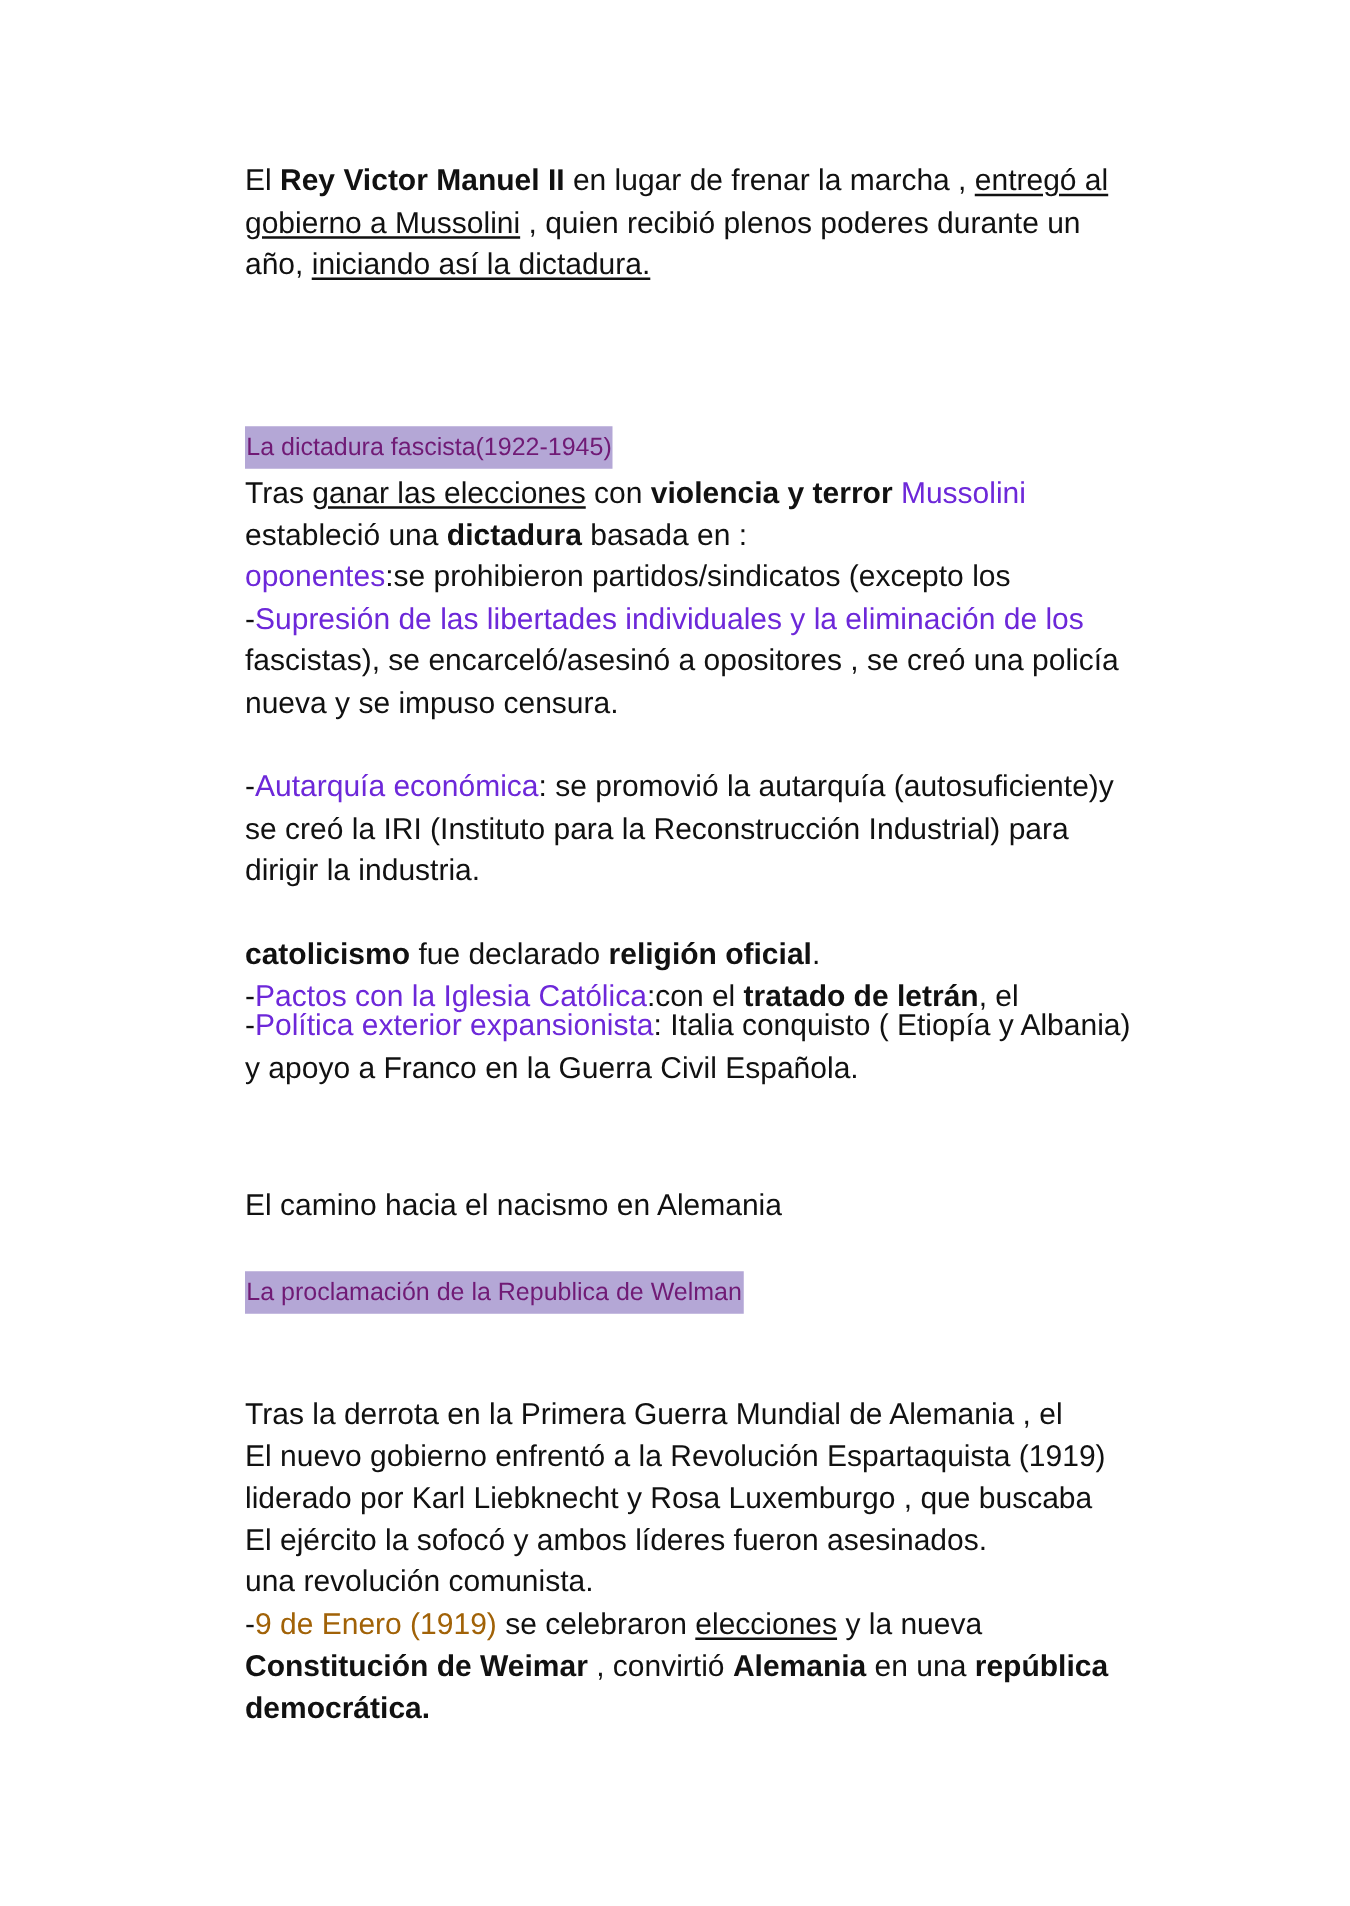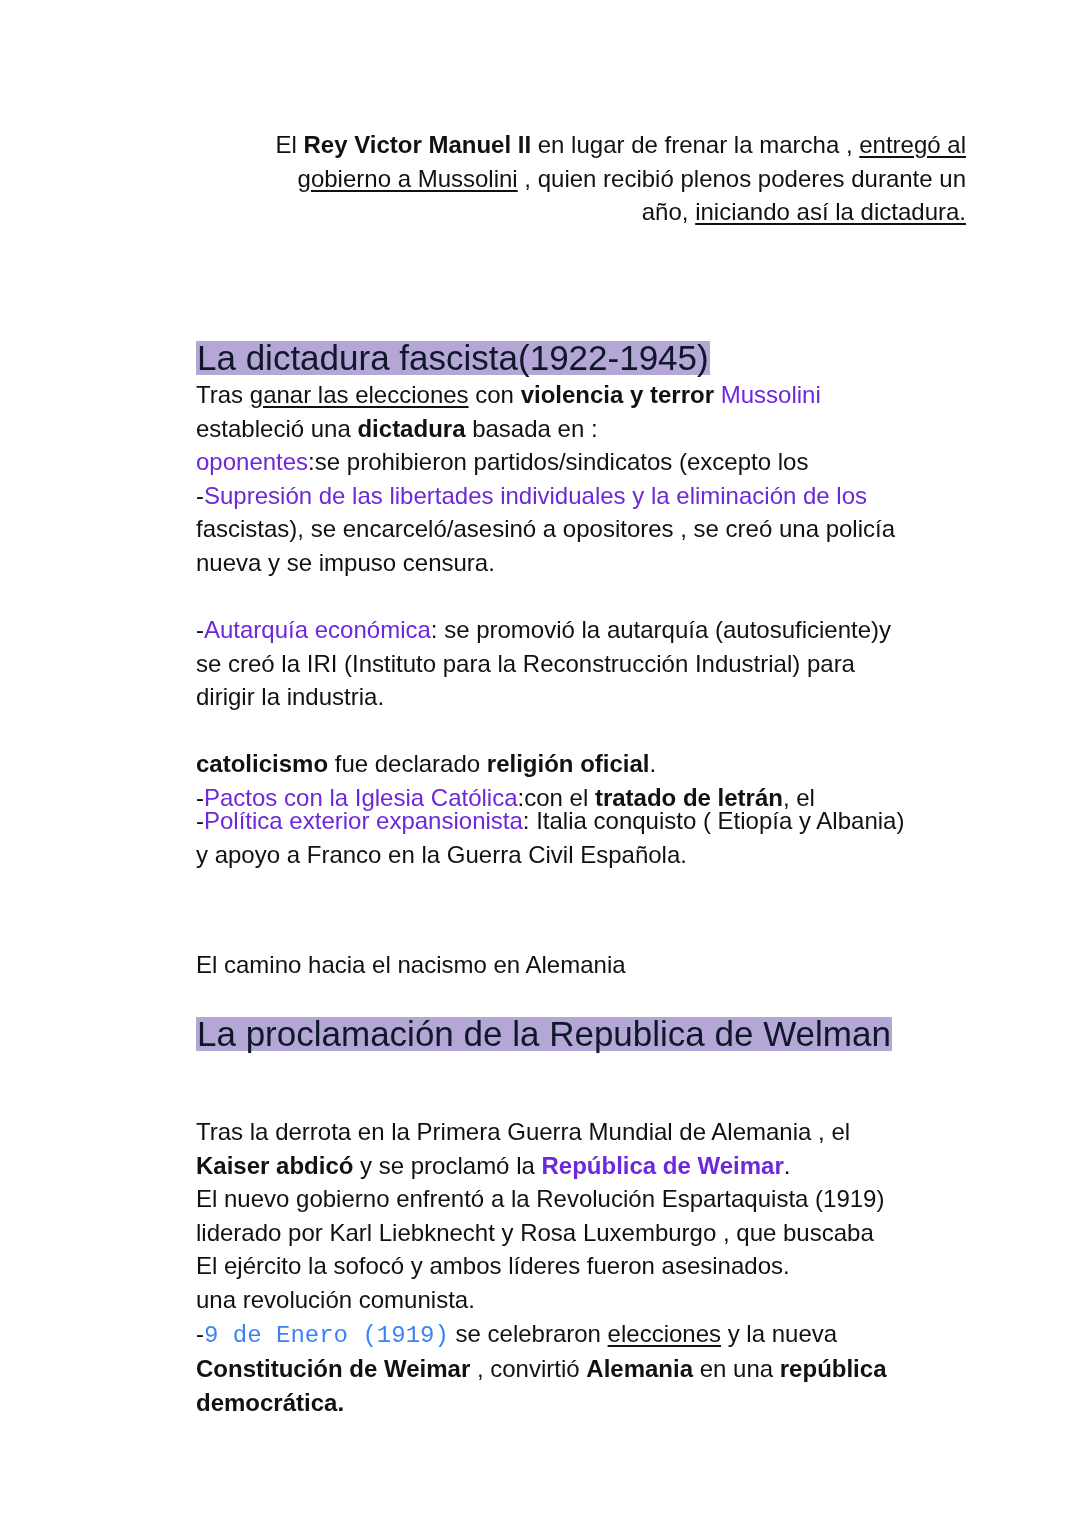--- a/index.html
+++ b/index.html
@@ -4,30 +4,30 @@
 <style>
   html, body { margin: 0; padding: 0; background: #ffffff; }
   body { width: 1080px; height: 1525px; position: relative; overflow: hidden;
          font-family: "Liberation Sans", sans-serif; color: #111111; }
   .page { position: absolute; left: 196px; top: 0; width: 770px; }
   .p { font-size: 24px; line-height: 33.6px; margin: 0; }
   .blk { position: absolute; left: 0; width: 770px; }
   .b { font-weight: bold; }
   .u { text-decoration: underline; text-underline-offset: 3px; }
   .pink { color: #6d28d9; }
-  .purple { color: #3b82f6; font-family: Liberation Mono, monospace; }
-  .h { display: inline-block; font-size: 35px; line-height: 34px; background: #b4a7d6; color: #0f172a; padding: 0 1px; }
+  .purple { color: #a16207; }
+  .h { display: inline-block; font-size: 20px; line-height: 34px; background: #b4a7d6; color: #701a75; padding: 0 1px; }
   .sm { font-size: 24px; }
 </style>
 </head>
 <body>
 
 <div class="page">
 
-  <div class="blk" style="top:128px;text-align:right;">
+  <div class="blk" style="top:128px;">
     <p class="p"><span>El </span><span class="b">Rey Victor Manuel II</span><span> en lugar de frenar la marcha , </span><span class="u">entregó al</span></p>
     <p class="p"><span class="u">gobierno  a Mussolini</span><span> , quien recibió plenos poderes durante un</span></p>
     <p class="p"><span>año, </span><span class="u">iniciando así la dictadura.</span></p>
   </div>
 
   <div class="blk" style="top:341px;">
     <span class="h">La dictadura fascista(1922-1945)</span>
   </div>
 
   <div class="blk" style="top:378px;">
@@ -61,21 +61,20 @@
   <div class="blk" style="top:948px;">
     <p class="p">El camino hacia el nacismo en Alemania</p>
   </div>
 
   <div class="blk" style="top:1017px;">
     <span class="h">La proclamación de la Republica de Welman</span>
   </div>
 
   <div class="blk" style="top:1115px;">
     <p class="p">Tras la derrota en la Primera Guerra Mundial de Alemania , el</p>
-    <p class="p"><span class="b sm">Kaiser abdicó</span><span> y se proclamó la </span><span class="b pink sm">República de Weimar</span><span>.</span></p>
     <p class="p">El nuevo gobierno enfrentó a la Revolución Espartaquista (1919)</p>
     <p class="p">liderado por Karl Liebknecht y Rosa Luxemburgo , que buscaba</p>
     <p class="p">El ejército la sofocó y ambos líderes fueron asesinados.</p>
     <p class="p">una revolución comunista.</p>
     <p class="p"><span>-</span><span class="purple">9 de Enero (1919)</span><span> se celebraron </span><span class="u">elecciones</span><span> y la nueva</span></p>
     <p class="p"><span class="b">Constitución de Weimar</span><span> , convirtió </span><span class="b sm">Alemania</span><span> en una </span><span class="b sm">república</span></p>
     <p class="p"><span class="b sm">democrática.</span></p>
   </div>
 
 </div>

